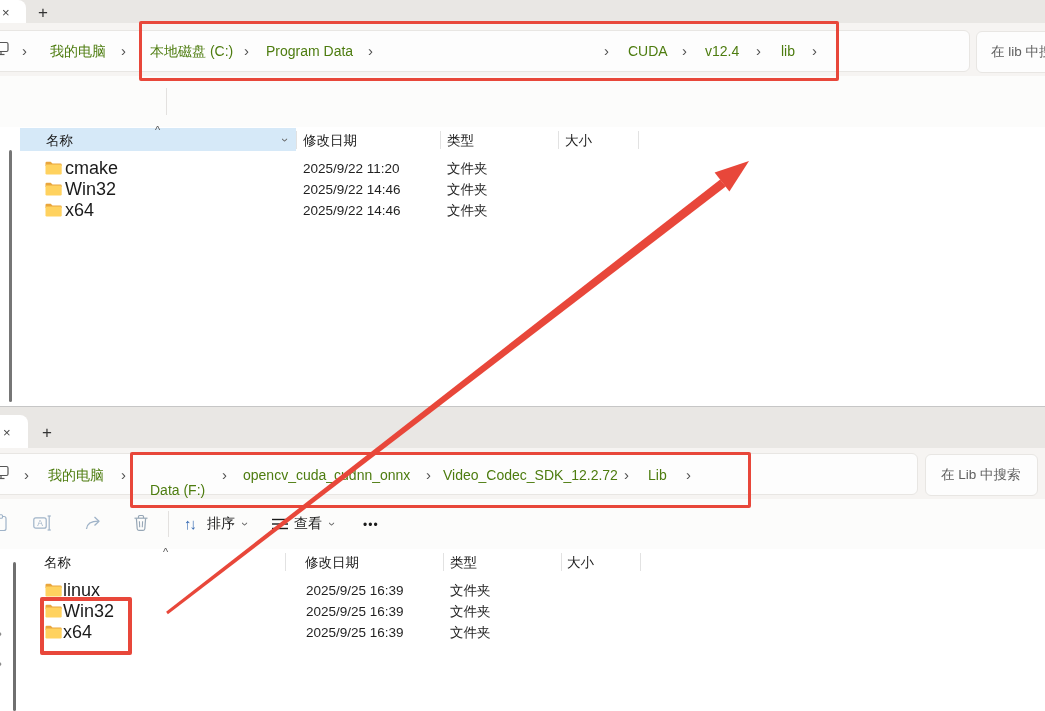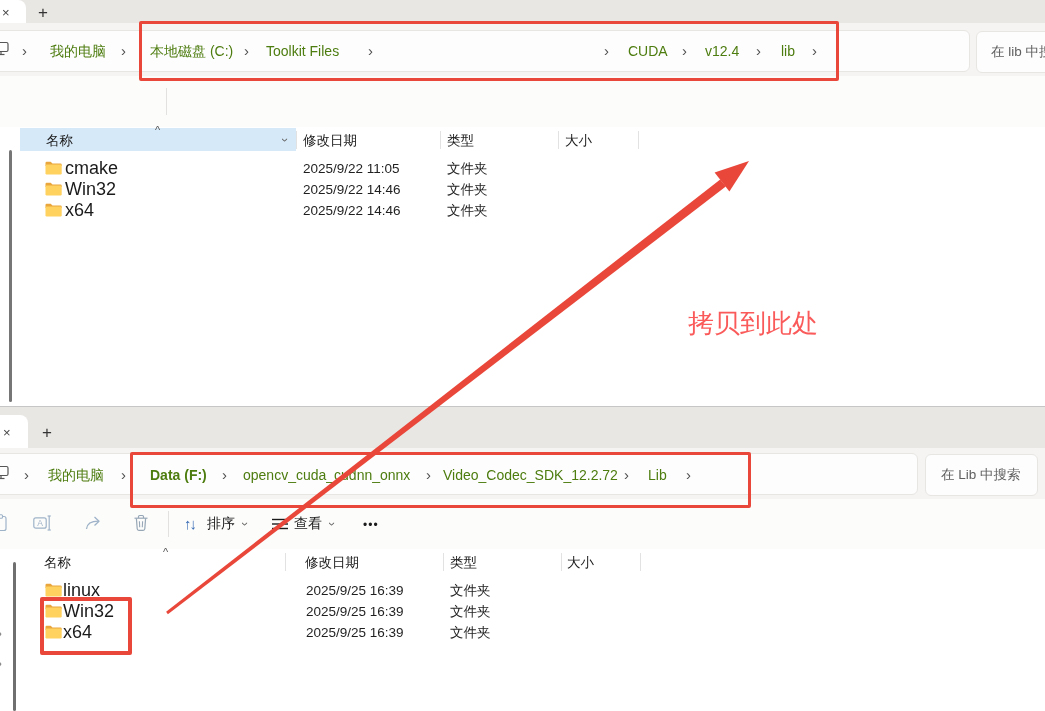--- a/index.html
+++ b/index.html
@@ -59,21 +59,21 @@
       <svg class="iconsvg" style="left:-7px;top:18px;" width="16" height="15" viewBox="0 0 16 15">
         <rect x="1" y="1.5" width="14" height="9" rx="1.5" fill="none" stroke="#555" stroke-width="1.2"></rect>
         <line x1="8" y1="10.5" x2="8" y2="13" stroke="#555" stroke-width="1.2"></line>
         <line x1="4.5" y1="13.5" x2="11.5" y2="13.5" stroke="#555" stroke-width="1.2"></line>
       </svg>
       <span class="sep" style="left:22px;top:19px;">›</span>
       <span class="crumb" style="left:50px;top:19px;">我的电脑</span>
       <span class="sep" style="left:121px;top:19px;">›</span>
       <span class="crumb" style="left:150px;top:19px;">本地磁盘 (C:)</span>
       <span class="sep" style="left:244px;top:19px;">›</span>
-      <span class="crumb" style="left:266px;top:19px;">Toolkit Files</span>
+      <span class="crumb" style="left:266px;top:19px;">Program Data</span>
       <span class="sep" style="left:368px;top:19px;">›</span>
       <span class="sep" style="left:604px;top:19px;">›</span>
       <span class="crumb" style="left:628px;top:19px;">CUDA</span>
       <span class="sep" style="left:682px;top:19px;">›</span>
       <span class="crumb" style="left:705px;top:19px;">v12.4</span>
       <span class="sep" style="left:756px;top:19px;">›</span>
       <span class="crumb" style="left:781px;top:19px;">lib</span>
       <span class="sep" style="left:812px;top:19px;">›</span>
       <div class="searchbox" style="left:976px;top:8px;width:74px;height:40px;">
         <span class="searchtext" style="left:14px;top:11px;">在 lib 中搜索</span>
@@ -126,21 +126,21 @@
       <div class="coldiv" style="left:558px;top:4px;height:18px;"></div>
       <span class="hdrtxt" style="left:565px;top:5px;">大小</span>
       <div class="coldiv" style="left:638px;top:4px;height:18px;"></div>
 
       <div class="row" style="left:20px;top:31px;">
         <svg class="foldericon" style="left:25px;" width="17" height="14" viewBox="0 0 17 14">
           <path d="M0.5 2 a1.2 1.2 0 0 1 1.2 -1.2 h4 l1.8 1.8 h8 a1.2 1.2 0 0 1 1.2 1.2 v1.2 H0.5 z" fill="#e9a63d"></path>
           <rect x="0.5" y="3.6" width="16.2" height="9.8" rx="1.2" fill="#ffd25f"></rect>
         </svg>
         <span class="rowname" style="left:45px;">cmake</span>
-        <span class="rowmeta" style="left:283px;">2025/9/22 11:05</span>
+        <span class="rowmeta" style="left:283px;">2025/9/22 11:20</span>
         <span class="rowmeta" style="left:427px;">文件夹</span>
       </div>
       <div class="row" style="left:20px;top:52px;">
         <svg class="foldericon" style="left:25px;" width="17" height="14" viewBox="0 0 17 14">
           <path d="M0.5 2 a1.2 1.2 0 0 1 1.2 -1.2 h4 l1.8 1.8 h8 a1.2 1.2 0 0 1 1.2 1.2 v1.2 H0.5 z" fill="#e9a63d"></path>
           <rect x="0.5" y="3.6" width="16.2" height="9.8" rx="1.2" fill="#ffd25f"></rect>
         </svg>
         <span class="rowname" style="left:45px;">Win32</span>
         <span class="rowmeta" style="left:283px;">2025/9/22 14:46</span>
         <span class="rowmeta" style="left:427px;">文件夹</span>
@@ -171,21 +171,21 @@
     <div class="addrrow" style="top:41px;height:51px;">
       <div class="addrinput" style="left:-12px;top:5px;width:928px;height:40px;"></div>
       <svg class="iconsvg" style="left:-7px;top:17px;" width="16" height="15" viewBox="0 0 16 15">
         <rect x="1" y="1.5" width="14" height="9" rx="1.5" fill="none" stroke="#555" stroke-width="1.2"></rect>
         <line x1="8" y1="10.5" x2="8" y2="13" stroke="#555" stroke-width="1.2"></line>
         <line x1="4.5" y1="13.5" x2="11.5" y2="13.5" stroke="#555" stroke-width="1.2"></line>
       </svg>
       <span class="sep" style="left:24px;top:18px;">›</span>
       <span class="crumb" style="left:48px;top:18px;">我的电脑</span>
       <span class="sep" style="left:121px;top:18px;">›</span>
-      <span class="crumb" style="left:150px;top:18px;font-weight:bold;">Data (F:)</span>
+      <span class="crumb" style="left:150px;top:33px;">Data (F:)</span>
       <span class="sep" style="left:222px;top:18px;">›</span>
       <span class="crumb" style="left:243px;top:18px;">opencv_cuda_cudnn_onnx</span>
       <span class="sep" style="left:426px;top:18px;">›</span>
       <span class="crumb" style="left:443px;top:18px;">Video_Codec_SDK_12.2.72</span>
       <span class="sep" style="left:624px;top:18px;">›</span>
       <span class="crumb" style="left:648px;top:18px;">Lib</span>
       <span class="sep" style="left:686px;top:18px;">›</span>
       <div class="searchbox" style="left:925px;top:6px;width:111px;height:40px;">
         <span class="searchtext" style="left:15px;top:11px;">在 Lib 中搜索</span>
       </div>
@@ -274,15 +274,14 @@
 
   <div class="annbox" style="left:139px;top:21px;width:694px;height:54px;"></div>
   <div class="annbox" style="left:130px;top:452px;width:615px;height:50px;"></div>
   <div class="annbox annbox-thick" style="left:40px;top:597px;width:84px;height:50px;"></div>
 
   <svg id="arrowsvg" width="1045" height="711" viewBox="0 0 1045 711">
     <polygon points="166.1,611.8 167.9,614.2 725.8,186.6 720.2,179.4" fill="#e8473a"></polygon>
     <polygon points="749,161 714.6,172.5 729.4,191.5" fill="#e8473a"></polygon>
   </svg>
 
-  <div id="copylabel" style="left:688px;top:306px;">拷贝到此处</div>
 
 </div>
 
 </body></html>

